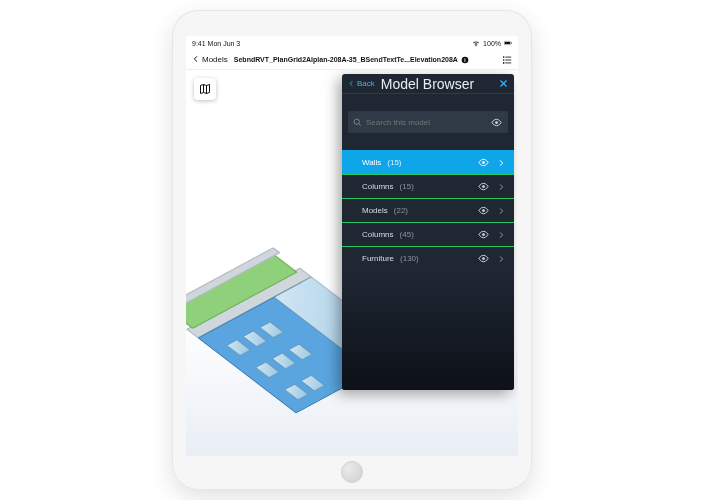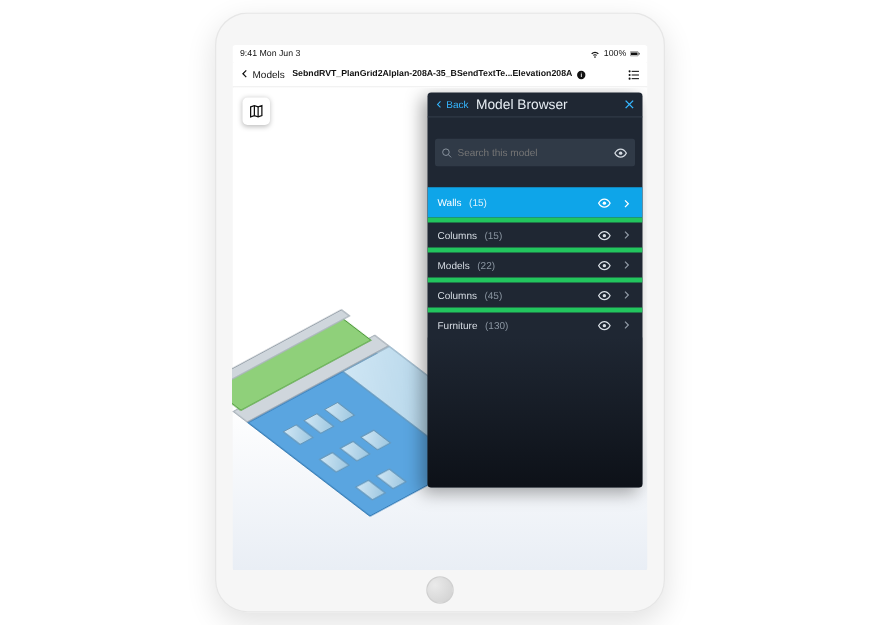--- a/index.html
+++ b/index.html
@@ -124,21 +124,21 @@
   }
   .panel-head {
     display: flex;
     align-items: center;
     height: 20px;
     padding: 0 6px;
     gap: 6px;
     border-bottom: 1px solid #303a47;
   }
   .panel-back { color: #35b6ff; font-size: 8px; display:flex; align-items:center; gap:2px;}
-  .panel-title { flex:1; text-align: left; font-weight: 500; font-size: 11px; color:#e7edf3; }
+  .panel-title { flex:1; text-align: left; font-weight: 500; font-size: 14px; color:#e7edf3; }
   .panel-close { color:#35b6ff; }
   .panel-search {
     display:flex; align-items:center;
     height: 22px;
     margin: 17px 6px;
     background: #303a47;
     border-radius: 2px;
     padding: 0 5px;
     gap:4px;
     color: #8e98a3;
@@ -148,25 +148,25 @@
     background: transparent;
     border: none;
     color:#d7dde4;
     font-size: 8px;
     outline: none;
   }
   .row {
     display:flex; align-items:center;
     height: 24px;
     padding: 0 6px 0 8px;
-    border-top: 4px solid #22c55e;
+    border-top: 1px solid #22c55e;
     gap: 4px;
   }
   .row:first-of-type { border-top: 1px solid #303a47;}
-  .row .lbl { display:flex; gap:6px; align-items:flex-start; }
+  .row .lbl { display:flex; gap:6px; align-items:flex-start;margin-left:12px; }
   .row .cnt { color:#8b96a2; }
   .row .spacer { flex:1; }
   .row.selected {
     background: #0ea5e9;
     color: #fff;
     border-top-color:#0ea5e9;
   }
   .row.selected .cnt { color: rgba(255,255,255,.85); }
   .panel .filler {
     height: 120px;

